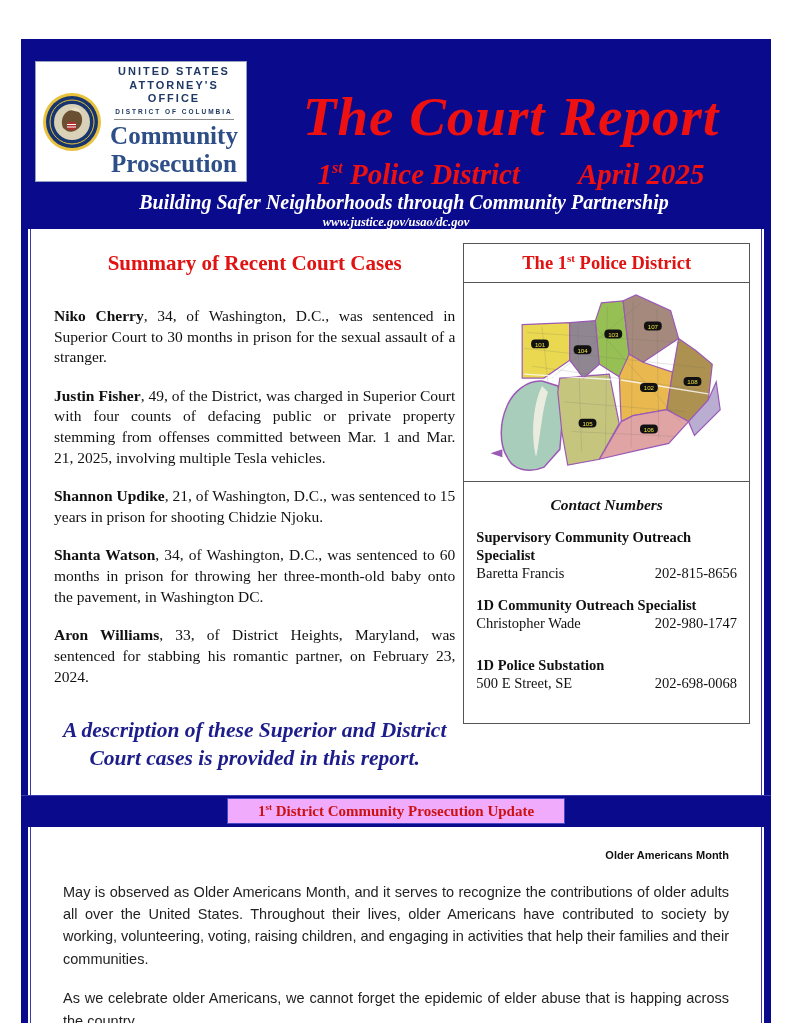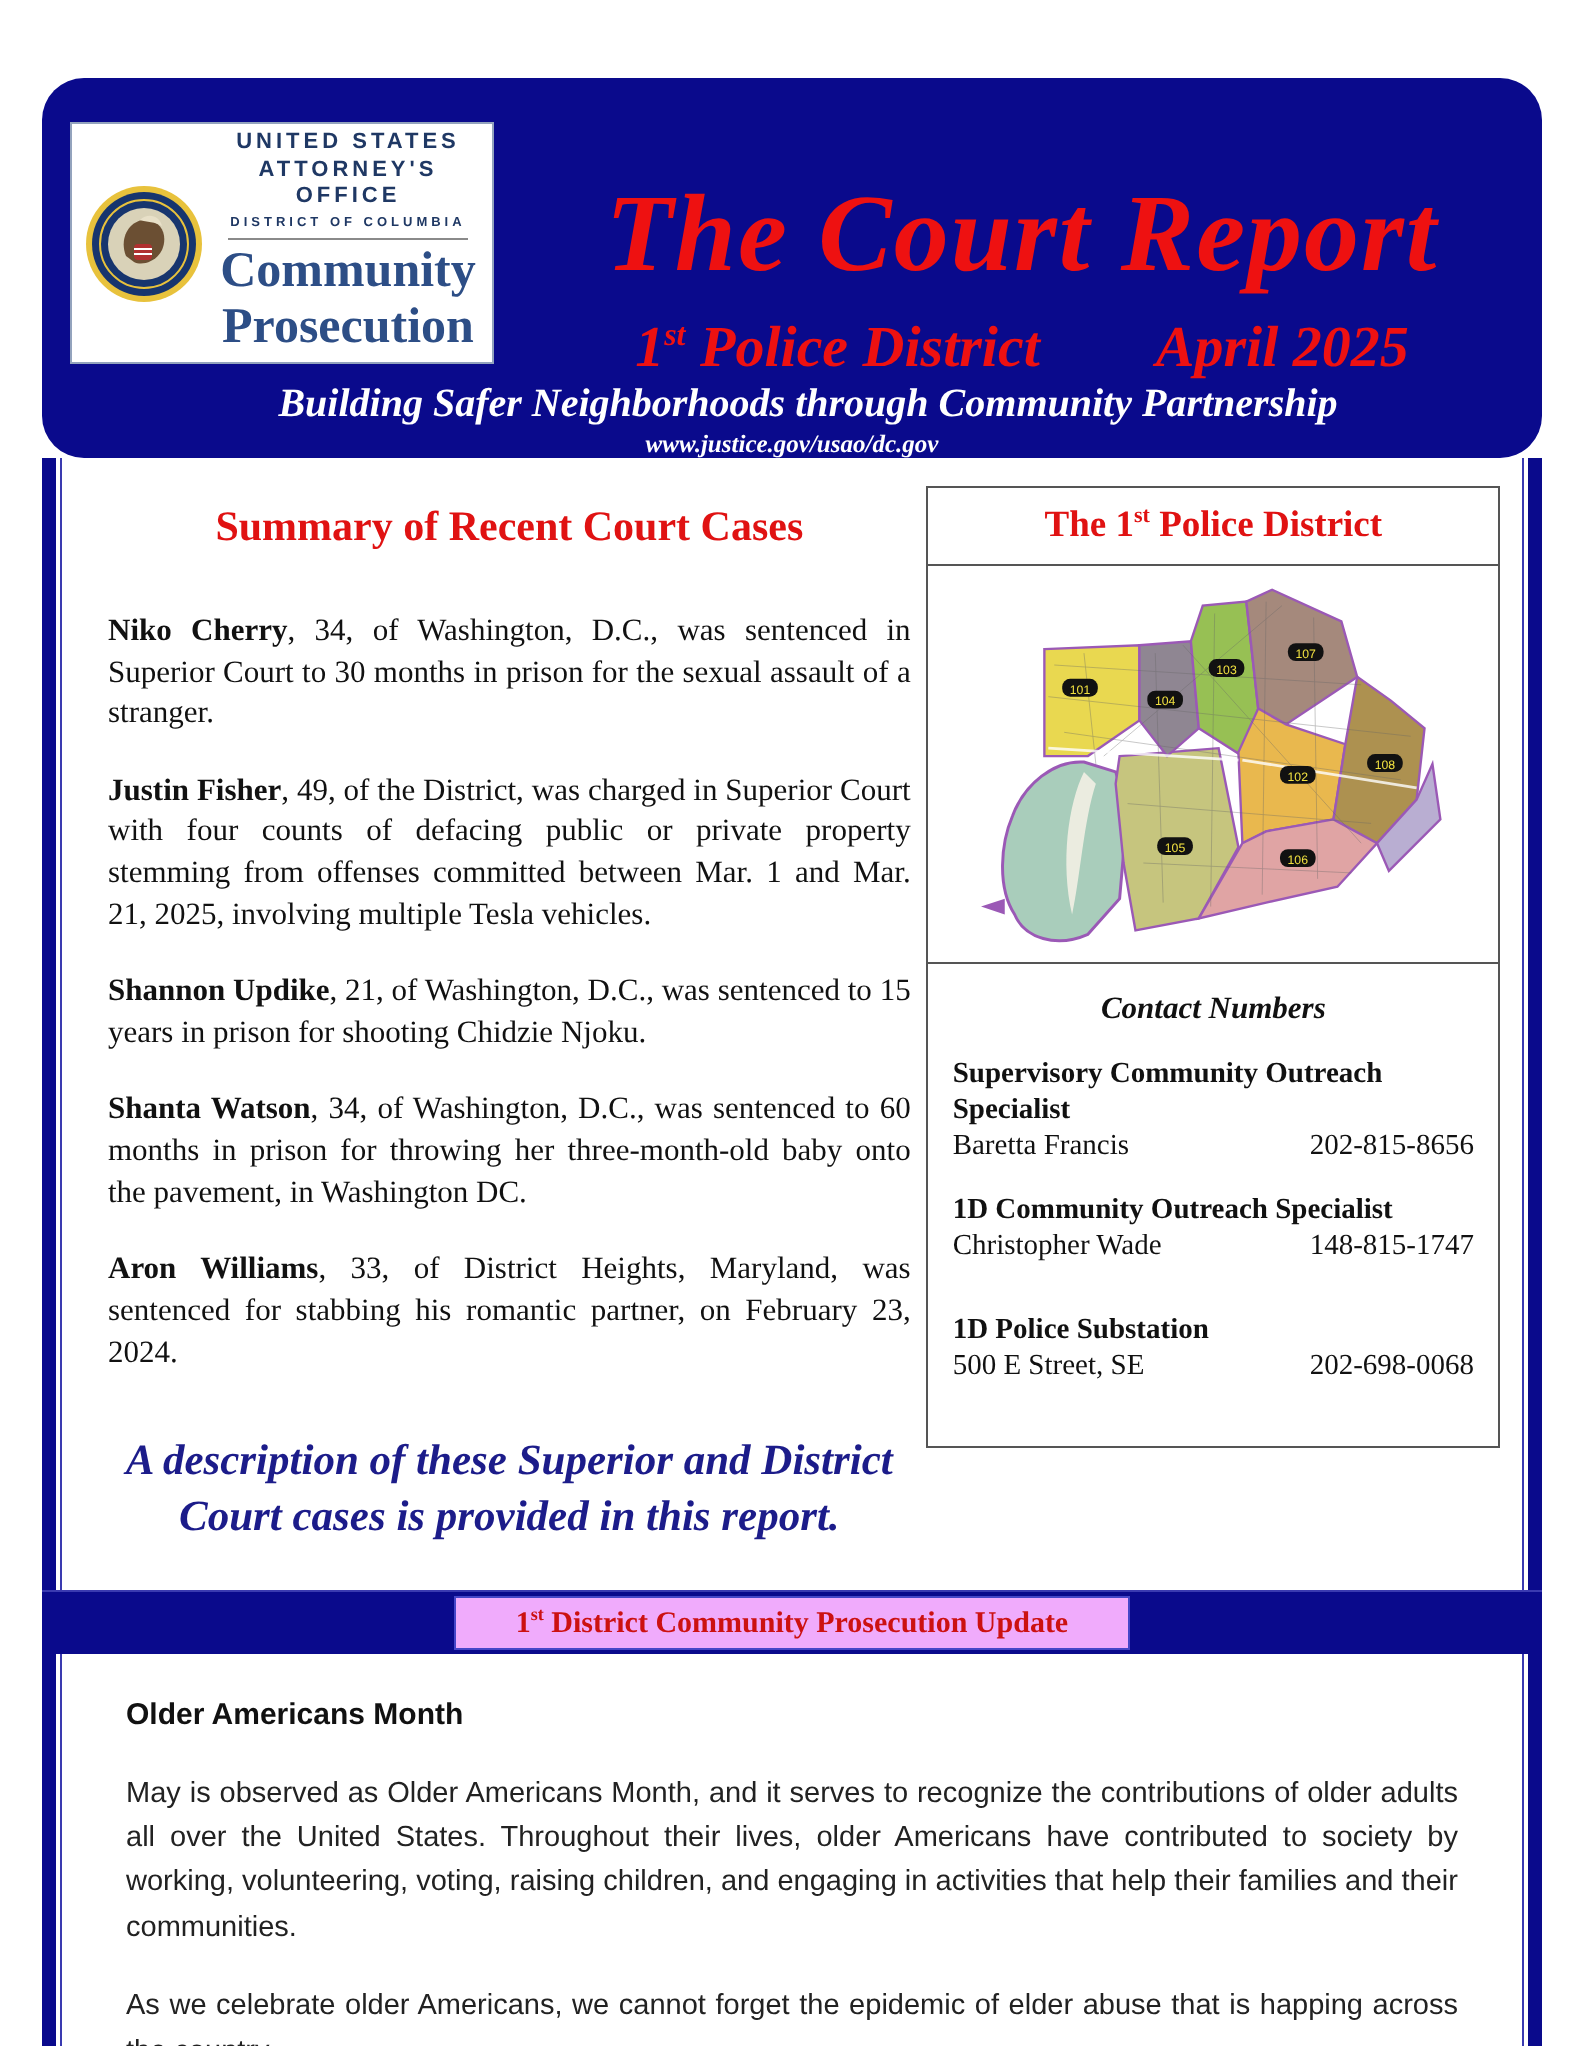--- a/index.html
+++ b/index.html
@@ -3,21 +3,21 @@
 <meta charset="utf-8">
 <style>
   html,body { margin:0; padding:0; background:#ffffff; }
   .page {
     position:relative; width:791px; height:1023px; background:#ffffff;
     font-family:"Liberation Serif", serif; overflow:hidden;
   }
   .frame { position:absolute; left:21px; top:39px; width:750px; }
 
   
-  .masthead-band { position:relative; background:#0a0a8c; height:190px;border-radius:21px; }
+  .masthead-band { position:relative; background:#0a0a8c; height:190px; }
   .logo-box {
     position:absolute; left:14px; top:22px; width:210px; height:119px;
     background:#ffffff; border:1px solid #93a3bd; display:flex; align-items:center;
   }
   .seal-wrap { width:72px; display:flex; justify-content:center; }
   .logo-text { flex:1; text-align:center; padding-right:6px; }
   .logo-small { font-family:"Liberation Sans", sans-serif; font-weight:bold;
     color:#1f3864; font-size:11px; letter-spacing:2px; line-height:1.25; }
   .logo-tiny { font-family:"Liberation Sans", sans-serif; font-weight:bold;
     color:#1f3864; font-size:6.5px; letter-spacing:2px; margin-top:2px; }
@@ -72,21 +72,21 @@
     justify-content:center; border-top:1px solid #3a3ab0; }
   .banner-inner { background:#f0abfc; border:1px solid #4646c8; color:#cc1111;
     font-weight:bold; font-size:15px; padding:3px 30px; white-space:nowrap; }
   .banner-inner sup { font-size:9px; }
 
   
   .update-outer { border-left:7px solid #0a0a8c; border-right:7px solid #0a0a8c;
     border-bottom:11px solid #0a0a8c; background:#ffffff; padding:0 2px 3px; }
   .update { border:1px solid #3a3ab0; border-top:none; min-height:230px;
     font-family:"Liberation Sans", sans-serif; color:#222222; padding:8px 32px 16px; }
-  .update-heading { text-align:left; font-weight:bold; font-size:15px;
+  .update-heading { text-align:right; font-weight:bold; font-size:11px;
     margin:14px 0 20px; color:#111111; }
   .update p { text-align:justify; font-size:14.5px; line-height:1.55; margin:0 0 17px; }
 </style>
 </head>
 <body>
 
 <div class="page">
   <div class="frame">
 
     <header class="masthead-band">
@@ -210,21 +210,21 @@
                   <div class="c-title">Supervisory Community Outreach Specialist</div>
                   <div class="c-row">
                     <span>Baretta Francis</span>
                     <span>202-815-8656</span>
                   </div>
                 </div>
                 <div class="c-entry">
                   <div class="c-title">1D Community Outreach Specialist</div>
                   <div class="c-row">
                     <span>Christopher Wade</span>
-                    <span>148-815-1747</span>
+                    <span>202-980-1747</span>
                   </div>
                 </div>
                 <div class="c-entry gap">
                   <div class="c-title">1D Police Substation</div>
                   <div class="c-row">
                     <span>500 E Street, SE</span>
                     <span>202-698-0068</span>
                   </div>
                 </div>
               </div>

